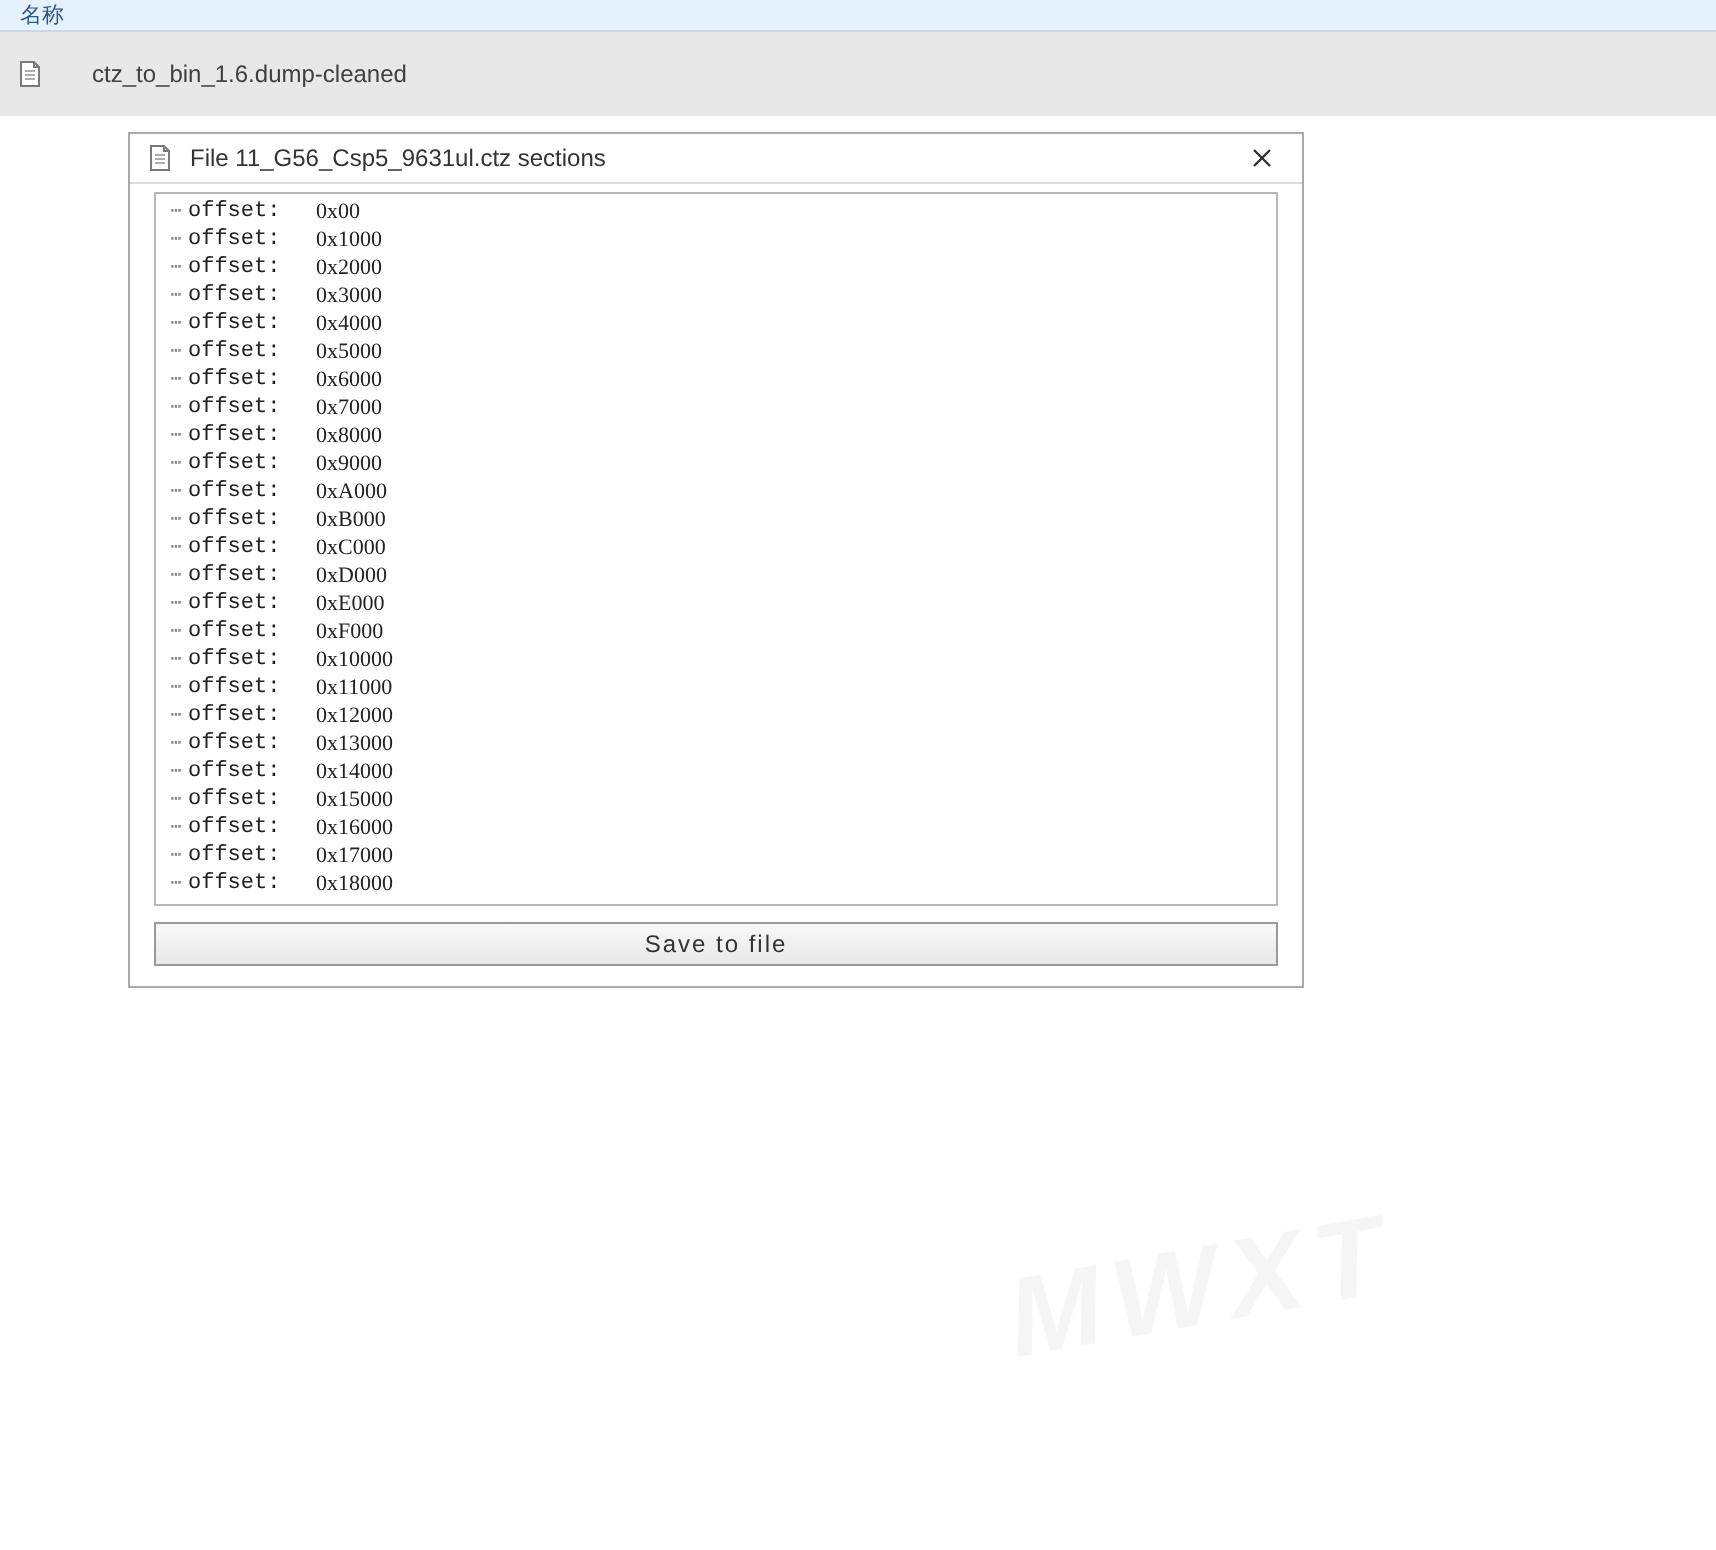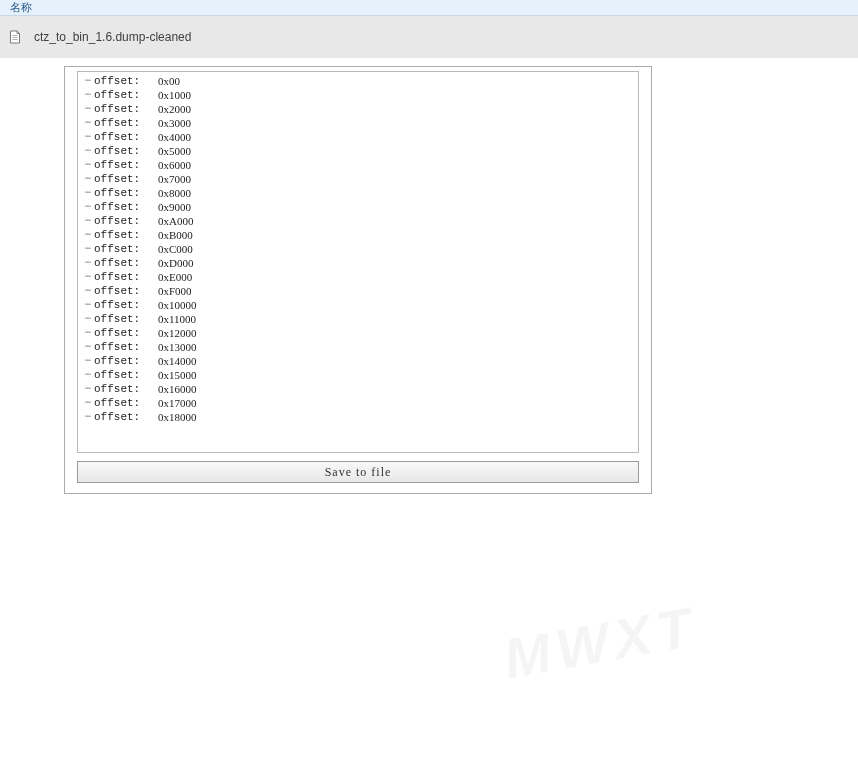--- a/index.html
+++ b/index.html
@@ -30,21 +30,21 @@
     .header-label {
       color: #2b5a8a;
       font-size: 11px;
     }
     
     .file-row {
       background: #e8e8e8;
       padding: 21px 8px;
       display: flex;
       align-items: center;
-      gap: 12px;
+      gap: 24px;
       height: 32px;
     }
     
     .doc-icon {
       width: 14px;
       height: 14px;
       flex-shrink: 0;
     }
     
     .doc-icon svg {
@@ -171,21 +171,21 @@
       font-family: Liberation Serif, serif;
     }
     
     .save-button {
       height: 22px;
       border: 1px solid #9a9a9a;
       background: linear-gradient(#f8f8f8, #e8e8e8);
       display: flex;
       align-items: center;
       justify-content: center;
-      font-family: Liberation Serif, serif;
+      font-family: Liberation Sans, sans-serif;
       font-size: 12px;
       color: #333333;
       cursor: pointer;
       letter-spacing: 1px;
     }
     
     .watermark {
       position: absolute;
       right: 160px;
       bottom: 100px;
@@ -213,20 +213,38 @@
       <path d="M9 1 L9 3.5 L11.5 3.5" fill="none" stroke="#7a7a7a" stroke-width="1"></path>
       <line x1="4.5" y1="5.5" x2="9.5" y2="5.5" stroke="#9a9a9a" stroke-width="0.8"></line>
       <line x1="4.5" y1="7.5" x2="9.5" y2="7.5" stroke="#9a9a9a" stroke-width="0.8"></line>
       <line x1="4.5" y1="9.5" x2="9.5" y2="9.5" stroke="#9a9a9a" stroke-width="0.8"></line>
     </svg>
   </span>
   <span class="file-row-label">ctz_to_bin_1.6.dump-cleaned</span>
 </div>
 
 <div class="dialog">
+  <div class="dialog-titlebar">
+    <span class="doc-icon">
+      <svg viewBox="0 0 14 14">
+        <path d="M2.5 1 L9 1 L11.5 3.5 L11.5 13 L2.5 13 Z" fill="#ffffff" stroke="#7a7a7a" stroke-width="1"></path>
+        <path d="M9 1 L9 3.5 L11.5 3.5" fill="none" stroke="#7a7a7a" stroke-width="1"></path>
+        <line x1="4.5" y1="5.5" x2="9.5" y2="5.5" stroke="#9a9a9a" stroke-width="0.8"></line>
+        <line x1="4.5" y1="7.5" x2="9.5" y2="7.5" stroke="#9a9a9a" stroke-width="0.8"></line>
+        <line x1="4.5" y1="9.5" x2="9.5" y2="9.5" stroke="#9a9a9a" stroke-width="0.8"></line>
+      </svg>
+    </span>
+    <span class="dialog-title">File 11_G56_Csp5_9631ul.ctz sections</span>
+    <div class="close-btn">
+      <svg viewBox="0 0 10 10">
+        <line x1="1" y1="1" x2="9" y2="9" stroke="#333333" stroke-width="1.2"></line>
+        <line x1="9" y1="1" x2="1" y2="9" stroke="#333333" stroke-width="1.2"></line>
+      </svg>
+    </div>
+  </div>
 
   <div class="dialog-body">
     <div class="tree-container">
       <div class="tree-scroll" id="tree-scroll">
 
       <div class="tree-row"><span class="tree-connector">⋯</span><span class="offset-label">offset:</span><span class="offset-value">0x00</span></div>
           <div class="tree-row"><span class="tree-connector">⋯</span><span class="offset-label">offset:</span><span class="offset-value">0x1000</span></div>
           <div class="tree-row"><span class="tree-connector">⋯</span><span class="offset-label">offset:</span><span class="offset-value">0x2000</span></div>
           <div class="tree-row"><span class="tree-connector">⋯</span><span class="offset-label">offset:</span><span class="offset-value">0x3000</span></div>
           <div class="tree-row"><span class="tree-connector">⋯</span><span class="offset-label">offset:</span><span class="offset-value">0x4000</span></div>

